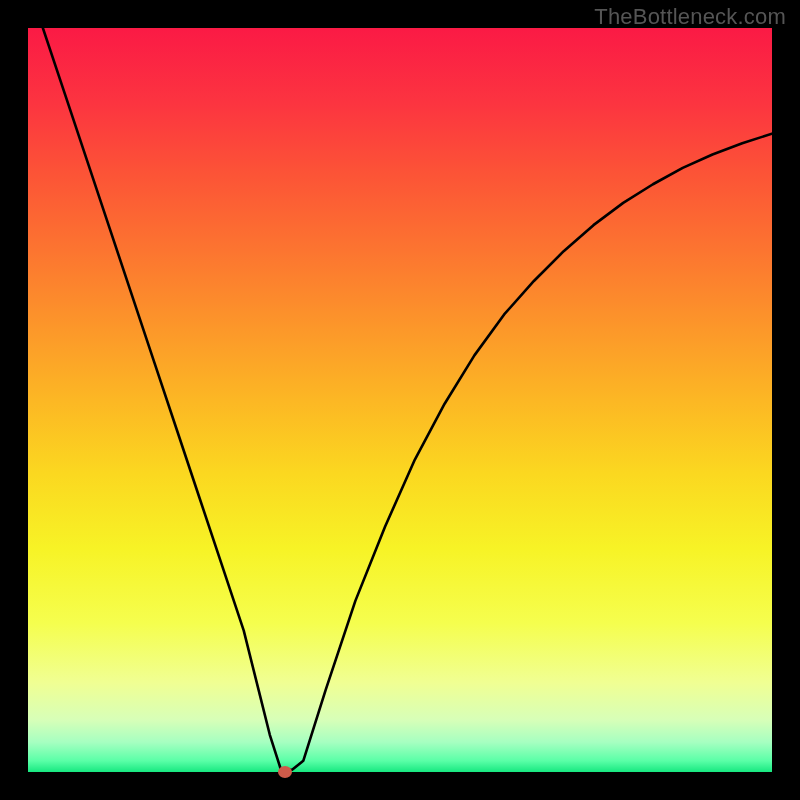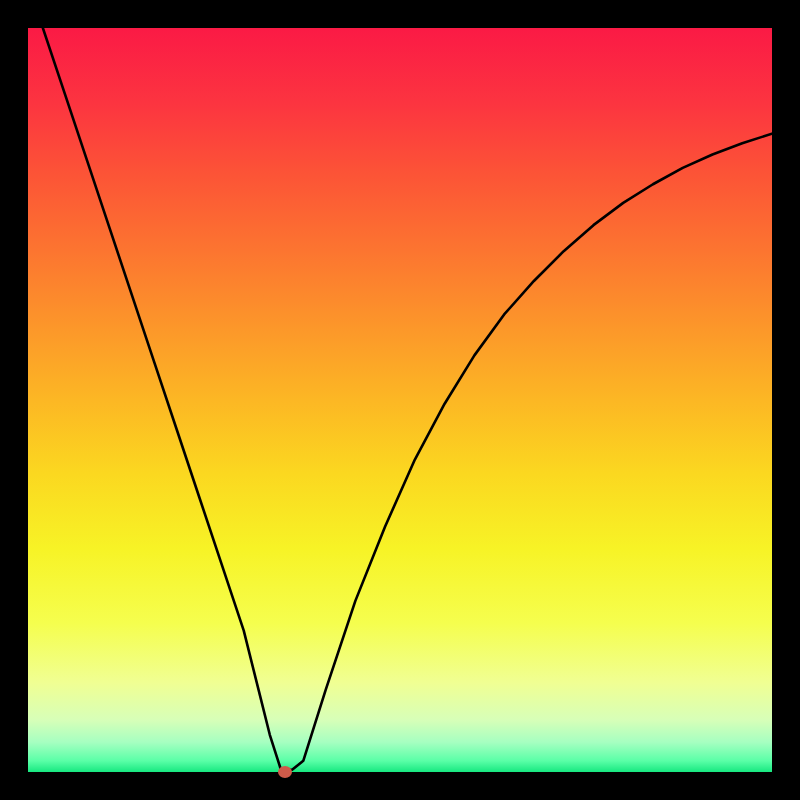--- a/index.html
+++ b/index.html
@@ -48,20 +48,21 @@
     background: #cf5b4a;
     border-radius: 50%;
     transform: translate(-50%, -50%);
     z-index: 3;
   }
 </style>
 </head>
 <body>
 
 <div class="frame">
+  <div class="watermark">TheBottleneck.com</div>
 
   <div class="plot">
     <svg class="gradient-bg" viewBox="0 0 100 100" preserveAspectRatio="none">
       <defs>
         <linearGradient id="bg-grad" x1="0" y1="0" x2="0" y2="1">
             <stop offset="0%" stop-color="#fb1a45"></stop>
             <stop offset="10%" stop-color="#fc3440"></stop>
             <stop offset="20%" stop-color="#fc5536"></stop>
             <stop offset="30%" stop-color="#fc7530"></stop>
             <stop offset="40%" stop-color="#fc962a"></stop>

